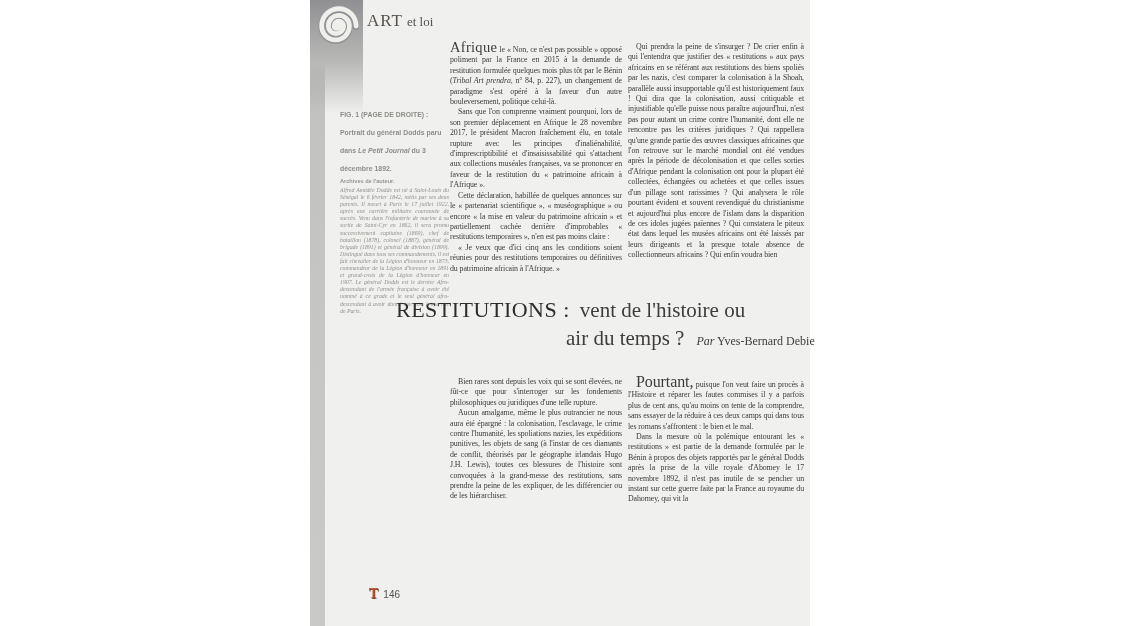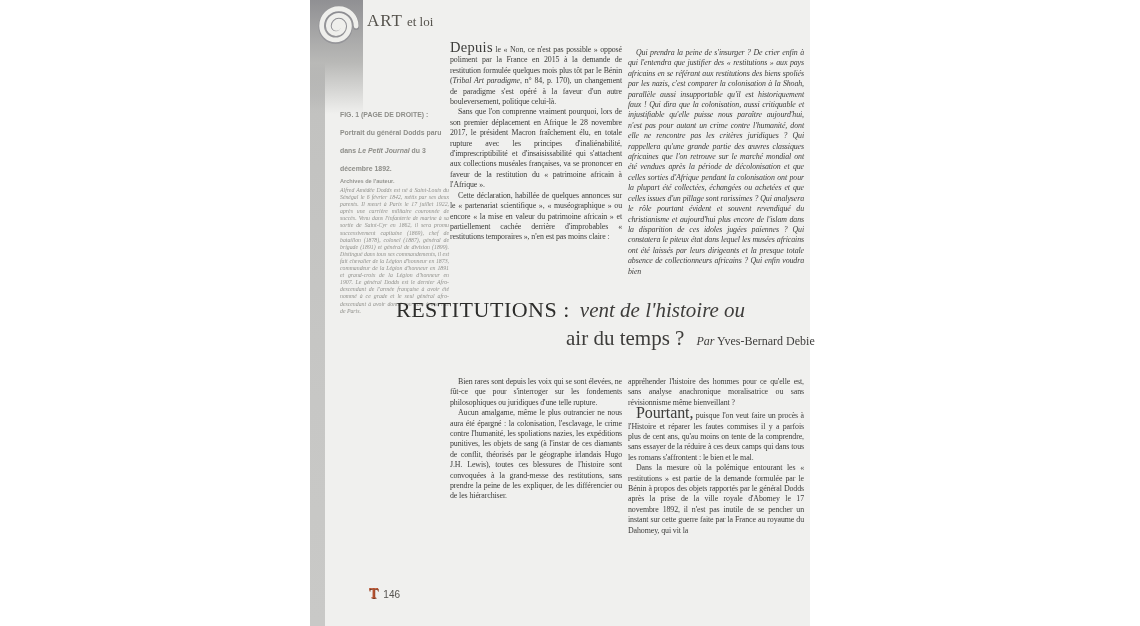--- a/index.html
+++ b/index.html
@@ -43,33 +43,33 @@
 
   
   .col{
     position:absolute;
     font-size:7.9px;line-height:10.4px;letter-spacing:-0.1px;
     color:#3c3c3a;text-align:justify;
   }
   .col p{margin:0;}
   .col p.indent{text-indent:8px;}
   .col-u1{left:140px;top:42px;width:172px;}
-  .col-u2{left:318px;top:48px;width:176px;font-style:italic;}
+  .col-u2{left:318px;top:42px;width:176px;}
   .col-l1{left:140px;top:377px;width:172px;}
   .col-l2{left:318px;top:377px;width:176px;}
   .lead-word{font-size:14.5px;letter-spacing:.3px;}
   .lead-word2{font-size:16px;}
   .sp-before{margin-top:9px;}
 
   
   .title-block{position:absolute;left:86px;top:297px;width:420px;color:#30302e;}
   .title-line1{white-space:nowrap;}
   .title-main{font-size:22px;font-weight:normal;letter-spacing:.5px;color:#2d2d2b;}
   .title-sub{font-size:21px;color:#3e3d3b;}
-  .title-line1 .title-sub{margin-left:10px;font-style:italic;}
+  .title-line1 .title-sub{margin-left:10px;}
   .title-line2{margin-top:3px;padding-left:170px;white-space:nowrap;}
   .byline{font-size:12px;color:#3e3d3b;margin-left:12px;}
   .byline .pfx{font-style:italic;}
 
   .footer{position:absolute;left:59px;top:584px;white-space:nowrap;}
   .t-logo{
     font-family:"Liberation Serif", serif;font-weight:bold;
     font-size:14px;color:#b5512e;text-shadow:0.6px 0.6px 0 #7c3a22;
   }
   .page-num{font-family:"Liberation Sans", sans-serif;font-size:10px;color:#55534f;margin-left:5px;}
@@ -93,23 +93,24 @@
   </div>
 
   <div class="fig-caption">
     <span class="lbl">FIG. 1 (PAGE DE DROITE) :</span>
     <span class="ttl"><span>Portrait du général Dodds paru dans </span><i>Le Petit Journal</i><span> du 3 décembre 1892.</span></span>
     <div class="credit">Archives de l'auteur.</div>
     <div class="bio">Alfred Amédée Dodds est né à Saint-Louis du Sénégal le 6 février 1842, métis par ses deux parents. Il meurt à Paris le 17 juillet 1922, après une carrière militaire couronnée de succès. Venu dans l'infanterie de marine à sa sortie de Saint-Cyr en 1862, il sera promu successivement capitaine (1869), chef de bataillon (1878), colonel (1887), général de brigade (1891) et général de division (1899). Distingué dans tous ses commandements, il est fait chevalier de la Légion d'honneur en 1873, commandeur de la Légion d'honneur en 1891 et grand-croix de la Légion d'honneur en 1907. Le général Dodds est le dernier Afro-descendant de l'armée française à avoir été nommé à ce grade et le seul général afro-descendant à avoir donné son nom à une rue de Paris.</div>
   </div>
 
   <div class="col col-u1">
-    <p><span class="lead-word">Depuis</span><span> le « Non, ce n'est pas possible » opposé poliment par la France en 2015 à la demande de restitution formulée quelques mois plus tôt par le Bénin (</span><i>Tribal Art paradigme</i><span>, n° 84, p. 170), un changement de paradigme s'est opéré à la faveur d'un autre bouleversement, politique celui-là.</span></p>
+    <p><span class="lead-word">Afrique</span><span> le « Non, ce n'est pas possible » opposé poliment par la France en 2015 à la demande de restitution formulée quelques mois plus tôt par le Bénin (</span><i>Tribal Art prendra</i><span>, n° 84, p. 227), un changement de paradigme s'est opéré à la faveur d'un autre bouleversement, politique celui-là.</span></p>
     <p class="indent">Sans que l'on comprenne vraiment pourquoi, lors de son premier déplacement en Afrique le 28 novembre 2017, le président Macron fraîchement élu, en totale rupture avec les principes d'inaliénabilité, d'imprescriptibilité et d'insaisissabilité qui s'attachent aux collections muséales françaises, va se prononcer en faveur de la restitution du « patrimoine africain à l'Afrique ».</p>
     <p class="indent">Cette déclaration, habillée de quelques annonces sur le « partenariat scientifique », « muséographique » ou encore « la mise en valeur du patrimoine africain » et partiellement cachée derrière d'improbables « restitutions temporaires », n'en est pas moins claire :</p>
+    <p class="indent">« Je veux que d'ici cinq ans les conditions soient réunies pour des restitutions temporaires ou définitives du patrimoine africain à l'Afrique. »</p>
   </div>
 
   <div class="col col-u2">
     <p class="indent">Qui prendra la peine de s'insurger ? De crier enfin à qui l'entendra que justifier des « restitutions » aux pays africains en se référant aux restitutions des biens spoliés par les nazis, c'est comparer la colonisation à la Shoah, parallèle aussi insupportable qu'il est historiquement faux ! Qui dira que la colonisation, aussi critiquable et injustifiable qu'elle puisse nous paraître aujourd'hui, n'est pas pour autant un crime contre l'humanité, dont elle ne rencontre pas les critères juridiques ? Qui rappellera qu'une grande partie des œuvres classiques africaines que l'on retrouve sur le marché mondial ont été vendues après la période de décolonisation et que celles sorties d'Afrique pendant la colonisation ont pour la plupart été collectées, échangées ou achetées et que celles issues d'un pillage sont rarissimes ? Qui analysera le rôle pourtant évident et souvent revendiqué du christianisme et aujourd'hui plus encore de l'islam dans la disparition de ces idoles jugées païennes ? Qui constatera le piteux état dans lequel les musées africains ont été laissés par leurs dirigeants et la presque totale absence de collectionneurs africains ? Qui enfin voudra bien</p>
   </div>
 
   <div class="title-block">
     <div class="title-line1">
       <span class="title-main">RESTITUTIONS :</span><span class="title-sub">vent de l'histoire ou</span>
     </div>
@@ -117,21 +118,20 @@
       <span class="title-sub">air du temps ?</span><span class="byline"><span class="pfx">Par</span> <span>Yves-Bernard Debie</span></span>
     </div>
   </div>
 
   <div class="col col-l1">
     <p class="indent">Bien rares sont depuis les voix qui se sont élevées, ne fût-ce que pour s'interroger sur les fondements philosophiques ou juridiques d'une telle rupture.</p>
     <p class="indent">Aucun amalgame, même le plus outrancier ne nous aura été épargné : la colonisation, l'esclavage, le crime contre l'humanité, les spoliations nazies, les expéditions punitives, les objets de sang (à l'instar de ces diamants de conflit, théorisés par le géographe irlandais Hugo J.H. Lewis), toutes ces blessures de l'histoire sont convoquées à la grand-messe des restitutions, sans prendre la peine de les expliquer, de les différencier ou de les hiérarchiser.</p>
   </div>
 
   <div class="col col-l2">
-    <p>appréhender l'histoire des hommes pour ce qu'elle est, sans analyse anachronique moralisatrice ou sans révisionnisme même bienveillant ?</p>
     <p class="indent sp-before"><span class="lead-word2">Pourtant,</span><span> puisque l'on veut faire un procès à l'Histoire et réparer les fautes commises il y a parfois plus de cent ans, qu'au moins on tente de la comprendre, sans essayer de la réduire à ces deux camps qui dans tous les romans s'affrontent : le bien et le mal.</span></p>
     <p class="indent">Dans la mesure où la polémique entourant les « restitutions » est partie de la demande formulée par le Bénin à propos des objets rapportés par le général Dodds après la prise de la ville royale d'Abomey le 17 novembre 1892, il n'est pas inutile de se pencher un instant sur cette guerre faite par la France au royaume du Dahomey, qui vit la</p>
   </div>
 
   <div class="footer">
     <span class="t-logo">T</span><span class="page-num">146</span>
   </div>
 
 </div>
 

